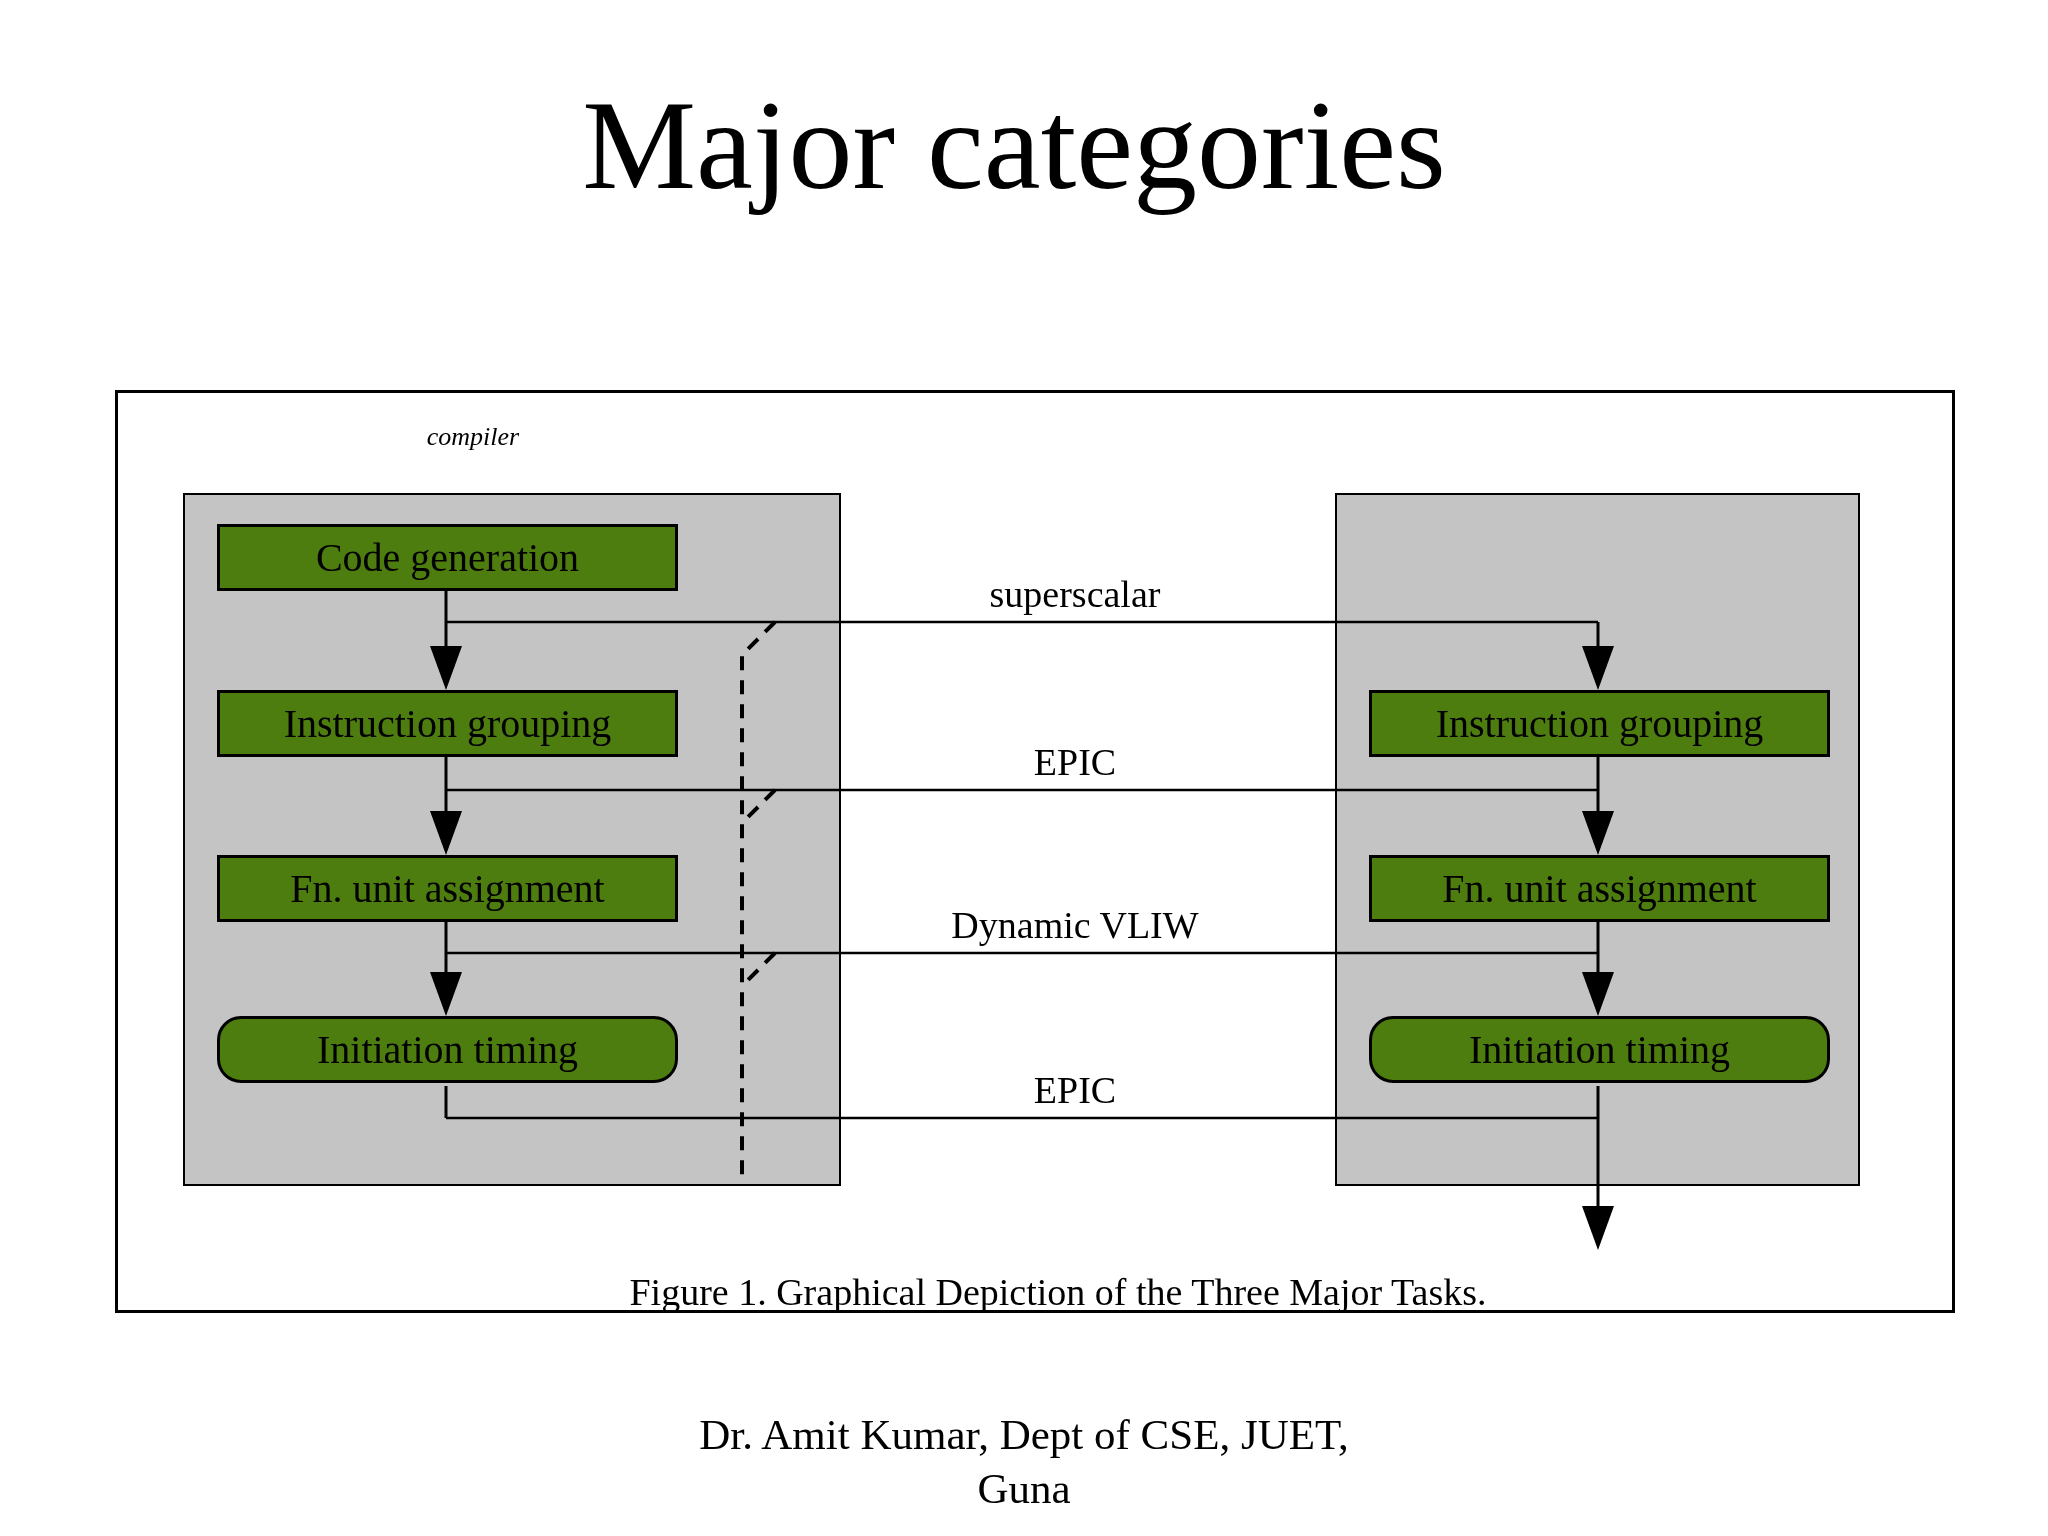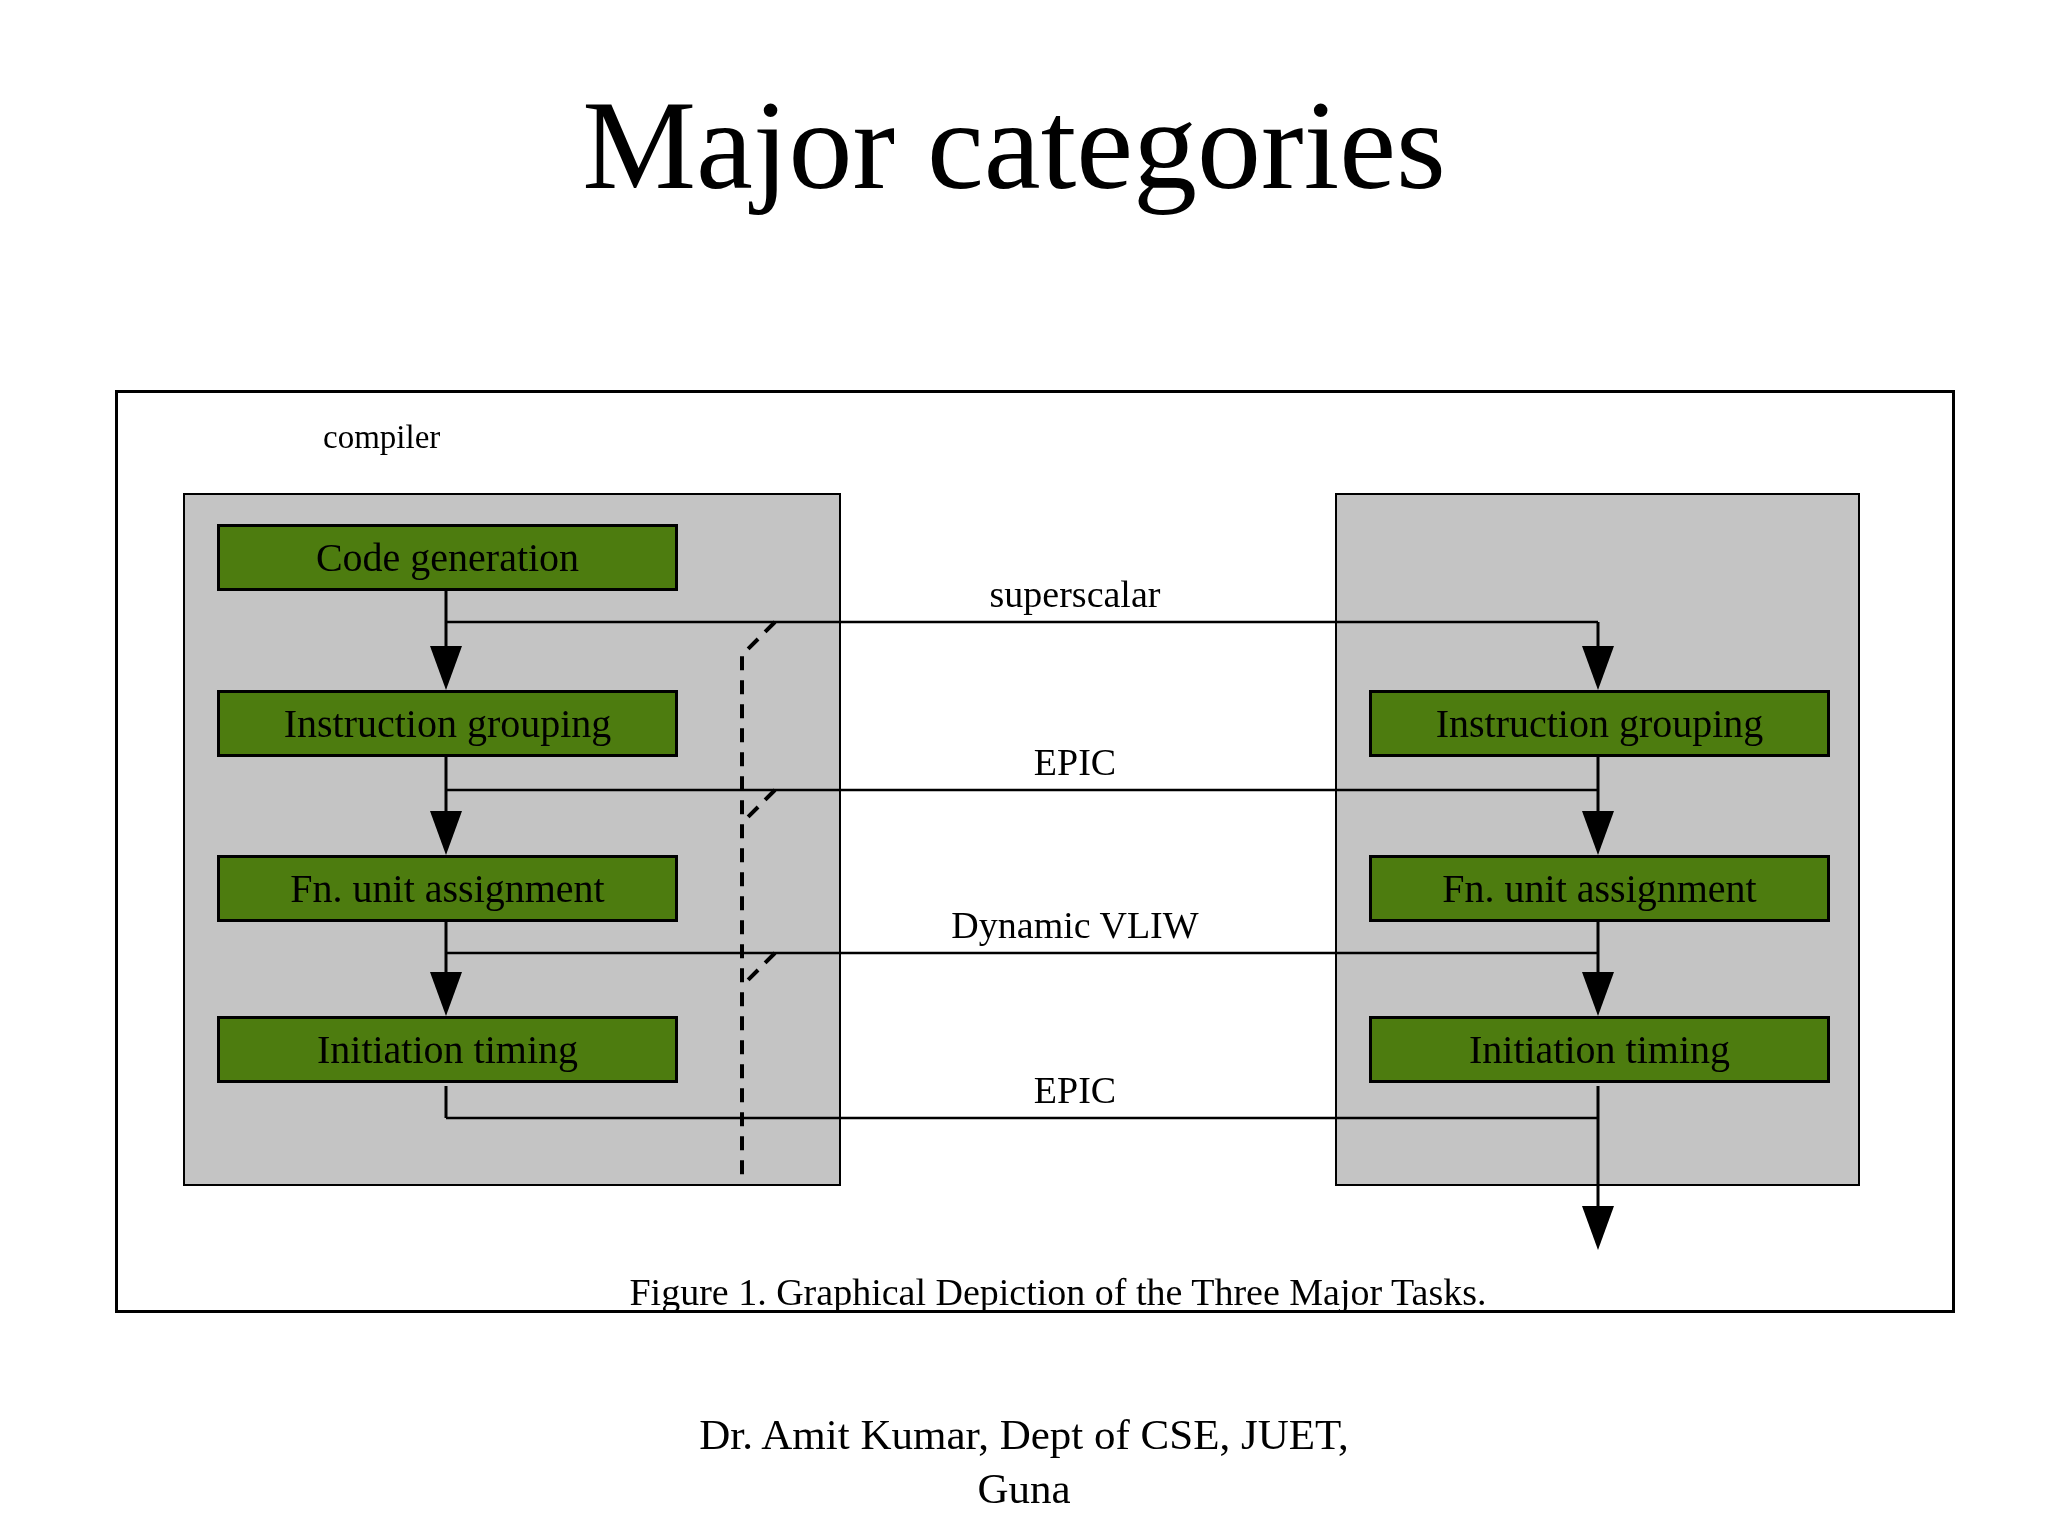--- a/index.html
+++ b/index.html
@@ -29,23 +29,24 @@
     width: 1840px; height: 923px;
     border: 3px solid var(--line, #000);
     box-sizing: border-box;
     background: #ffffff;
   }
 
   .col-header {
     position: absolute;
     top: 22px;
     width: 300px;
-    text-align: left;
-    font-size: 33px;
+    text-align: center;
+    font-size: 26px;
     line-height: 44px;
+    font-style: italic;
   }
   .col-header.left  { left: 205px; }
   .col-header.right { left: 1328px; }
 
   .panel {
     position: absolute;
     background: var(--panel-fill, #c4c4c4);
     border: 2px solid var(--line, #000);
     box-sizing: border-box;
   }
@@ -68,21 +69,21 @@
     align-items: center;
     justify-content: center;
     font-size: 40px;
     white-space: nowrap;
   }
   .task-box.col-left  { left: 99px; }
   .task-box.col-right { left: 1251px; }
   .row-0 { top: 131px; }
   .row-1 { top: 297px; text-align: right; }
   .row-2 { top: 462px; }
-  .row-3 { top: 623px; }
+  .row-3 { top: 623px; border-radius: 24px; }
 
   .category-label {
     position: absolute;
     left: 707px;
     width: 500px;
     text-align: center;
     font-size: 38px;
     line-height: 44px;
     white-space: nowrap;
   }

